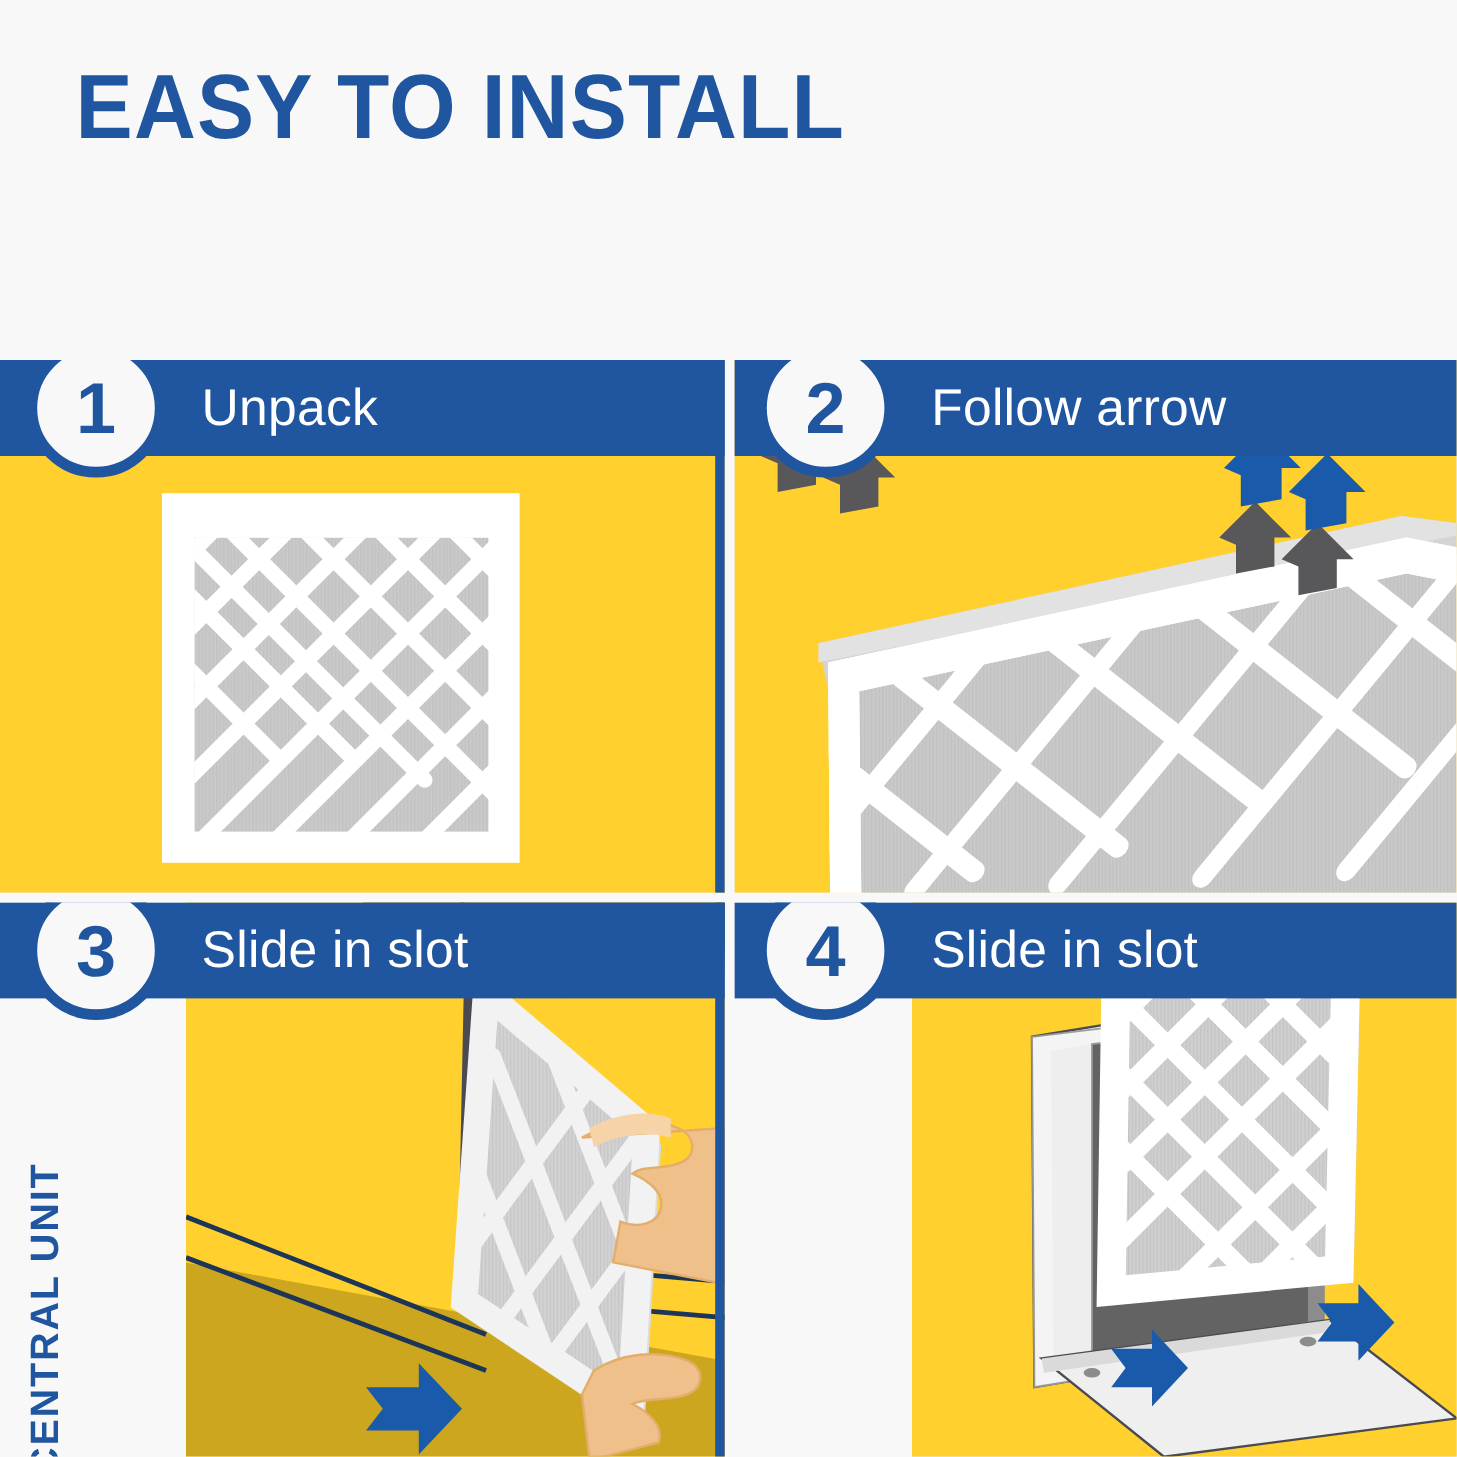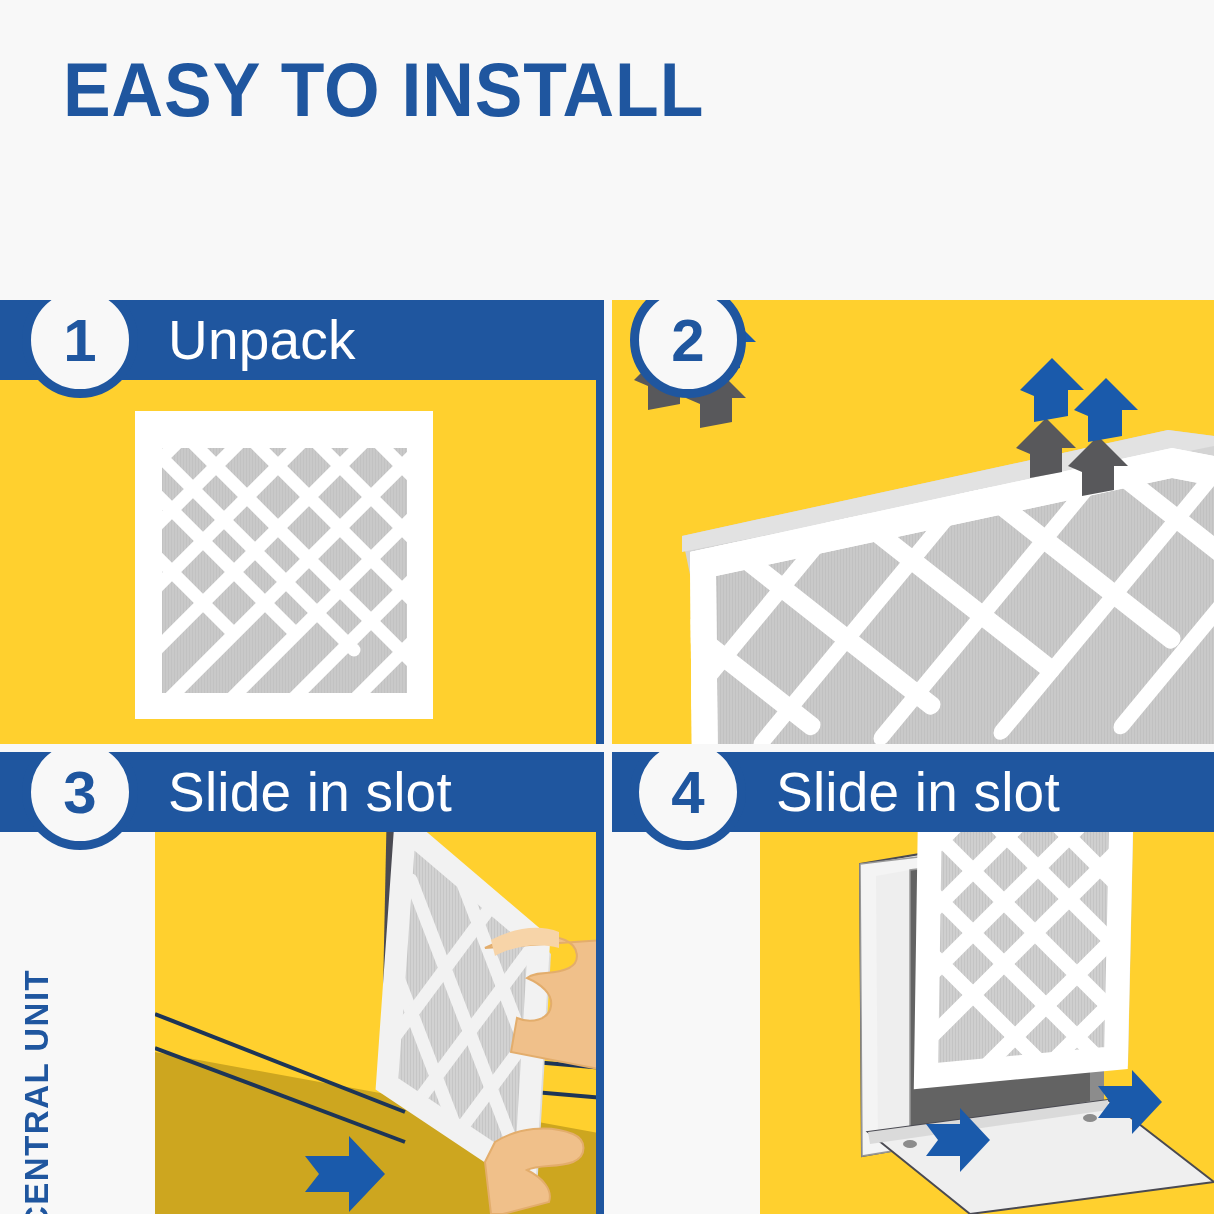--- a/index.html
+++ b/index.html
@@ -69,21 +69,21 @@
     display: flex;
     align-items: center;
   }
   #panel-1 .step-header { left: 0px;  width: 604px; top: 0px; }
   #panel-2 .step-header { left: 0px;  width: 602px; top: 0px; }
   #panel-3 .step-header { left: 0px;  width: 604px; top: 0px; }
   #panel-4 .step-header { left: 0px;  width: 602px; top: 0px; }
 
   .step-label {
     color: #ffffff;
-    font-size: 55px;
+    font-size: 43px;
     font-weight: normal;
     margin-left: 168px;
     letter-spacing: 0.2px;
     white-space: nowrap;
   }
   #panel-2 .step-label,
   #panel-4 .step-label { margin-left: 164px; }
 
   .step-badge {
     position: absolute;
@@ -236,20 +236,23 @@
       <g fill="#1a5aab">
         <polygon points="26,22 58,-10 90,22 74,22 74,48 40,54 40,28"></polygon>
         <polygon points="80,42 112,10 144,42 128,42 128,68 94,74 94,48"></polygon>
       </g>
 
       <g fill="#1a5aab">
         <polygon points="408,90 440,58 472,90 456,90 456,116 422,122 422,96"></polygon>
         <polygon points="462,110 494,78 526,110 510,110 510,136 476,142 476,116"></polygon>
       </g>
     </svg>
+  </div>
+  <div class="step-header">
+    <span class="step-label">Follow arrow</span>
   </div>
   <div class="step-badge">2</div>
 </div>
 
 <div class="panel" id="panel-3">
   <div class="panel-art">
     <svg class="art-svg" viewBox="0 0 449 462" preserveAspectRatio="none">
       <defs>
         <pattern id="pleat3" width="3" height="3" patternUnits="userSpaceOnUse">
           <rect width="3" height="3" fill="#d2d2d2"></rect>

